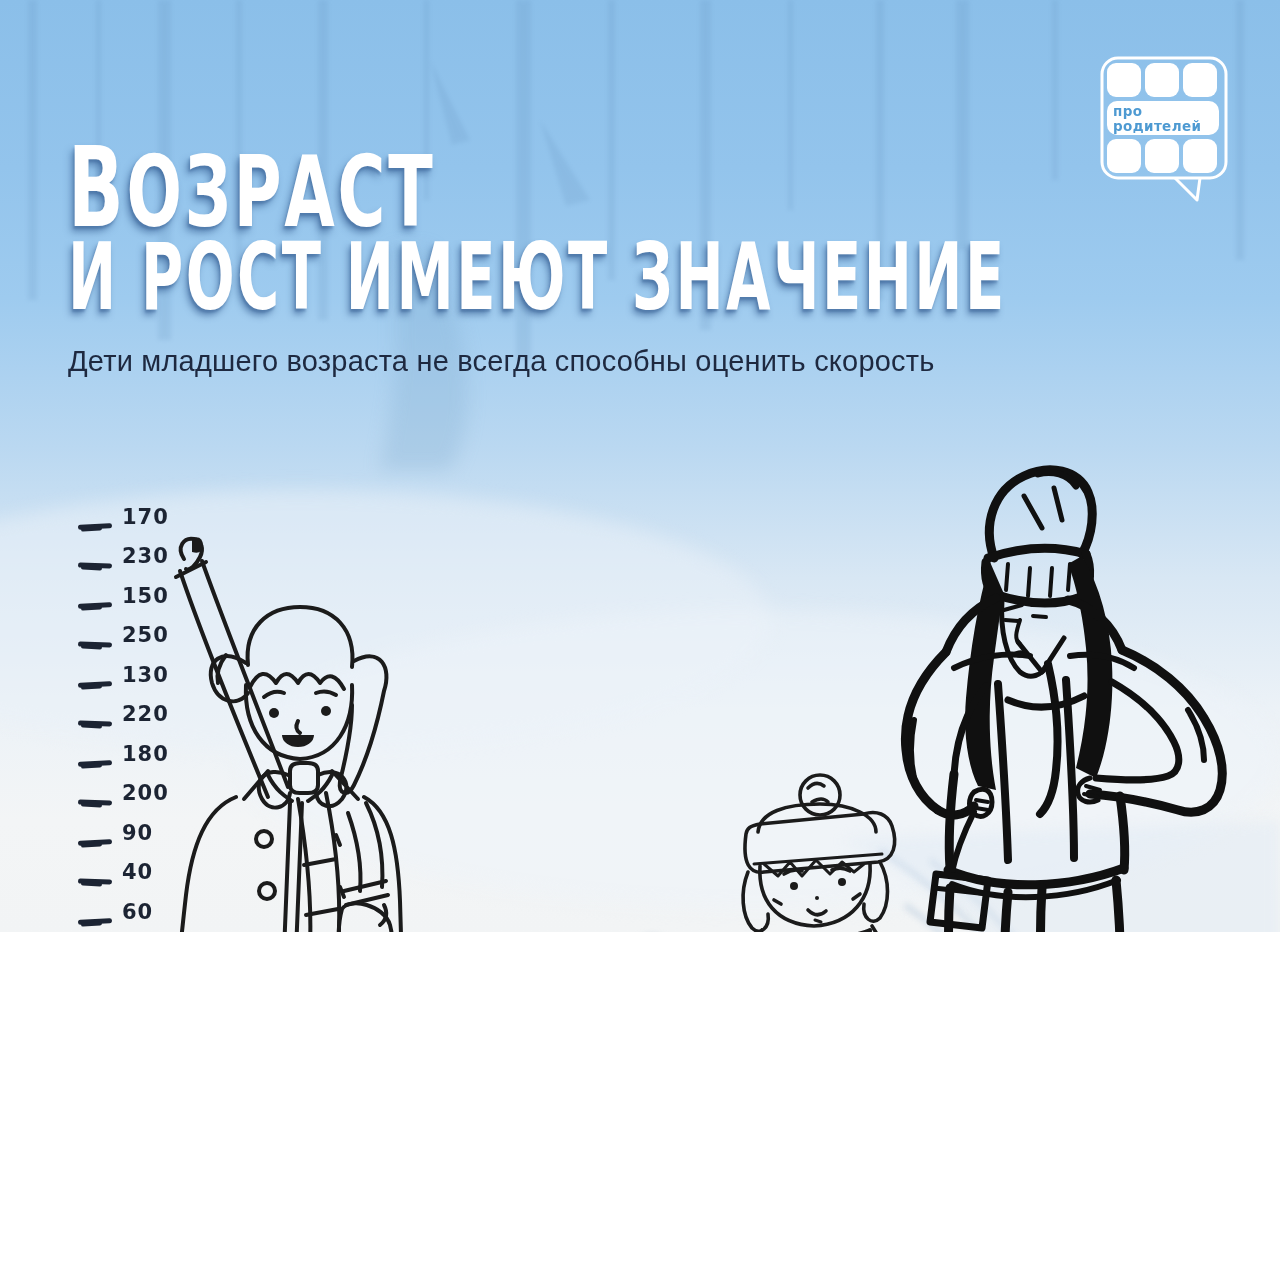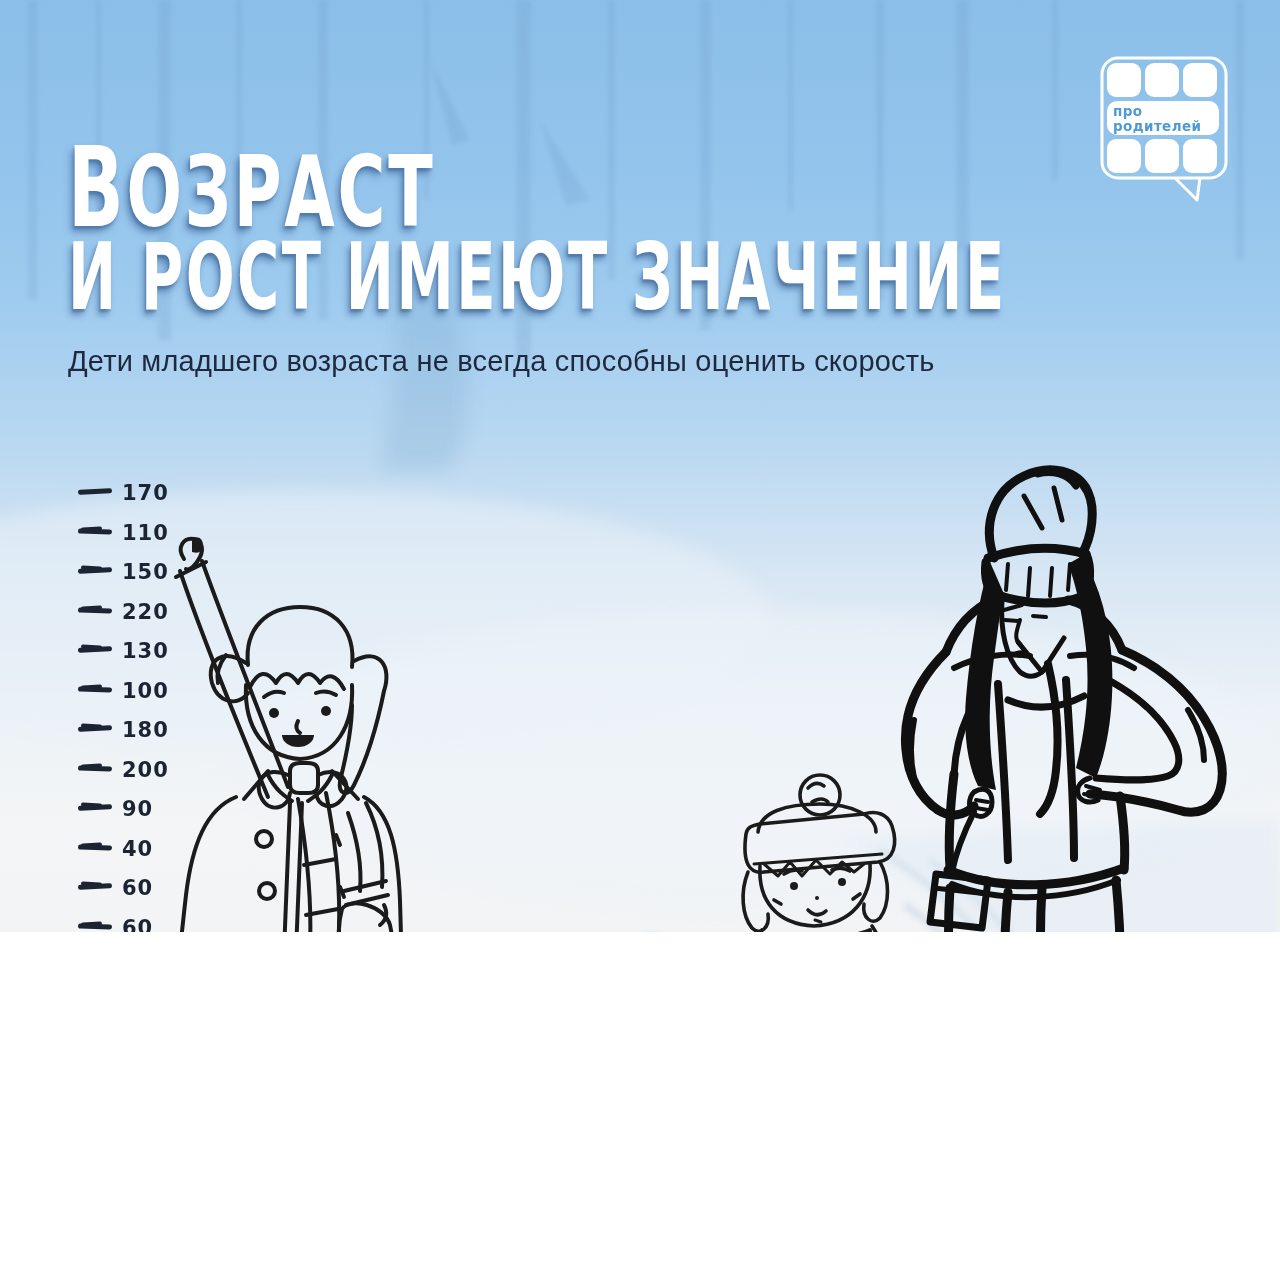--- a/index.html
+++ b/index.html
@@ -47,21 +47,21 @@
   .body-text{
     position:absolute;left:68px;top:342px;width:1160px;
     color:#1e2940;
     font-size:29px;line-height:38.5px;letter-spacing:.2px;
   }
 
   
   .ruler{position:absolute;left:78px;top:489px;width:110px;}
   .ruler-row{
     position:relative;height:39.5px;
-    display:flex;align-items:flex-start;
+    display:flex;align-items:flex-end;
   }
   .tick{
     width:34px;height:5px;border-radius:3px;
     background:#1c2433;flex:0 0 auto;
   }
   .ruler-row:nth-child(odd) .tick{transform:rotate(-3deg);}
   .ruler-row:nth-child(even) .tick{transform:rotate(2deg);}
   .ruler-row::after{ 
     content:"";position:absolute;left:3px;bottom:-2px;
     width:21px;height:4px;border-radius:2px;
@@ -154,37 +154,37 @@
     <div>Дети младшего возраста не всегда способны оценить скорость</div>
   </div>
 
   <div class="ruler">
     <div class="ruler-row">
         <span class="tick"></span>
         <span class="ruler-label">170</span>
       </div>
     <div class="ruler-row">
         <span class="tick"></span>
-        <span class="ruler-label">110</span>
+        <span class="ruler-label">230</span>
       </div>
     <div class="ruler-row">
         <span class="tick"></span>
         <span class="ruler-label">150</span>
       </div>
     <div class="ruler-row">
         <span class="tick"></span>
+        <span class="ruler-label">250</span>
+      </div>
+    <div class="ruler-row">
+        <span class="tick"></span>
+        <span class="ruler-label">130</span>
+      </div>
+    <div class="ruler-row">
+        <span class="tick"></span>
         <span class="ruler-label">220</span>
-      </div>
-    <div class="ruler-row">
-        <span class="tick"></span>
-        <span class="ruler-label">130</span>
-      </div>
-    <div class="ruler-row">
-        <span class="tick"></span>
-        <span class="ruler-label">100</span>
       </div>
     <div class="ruler-row">
         <span class="tick"></span>
         <span class="ruler-label">180</span>
       </div>
     <div class="ruler-row">
         <span class="tick"></span>
         <span class="ruler-label">200</span>
       </div>
     <div class="ruler-row">

